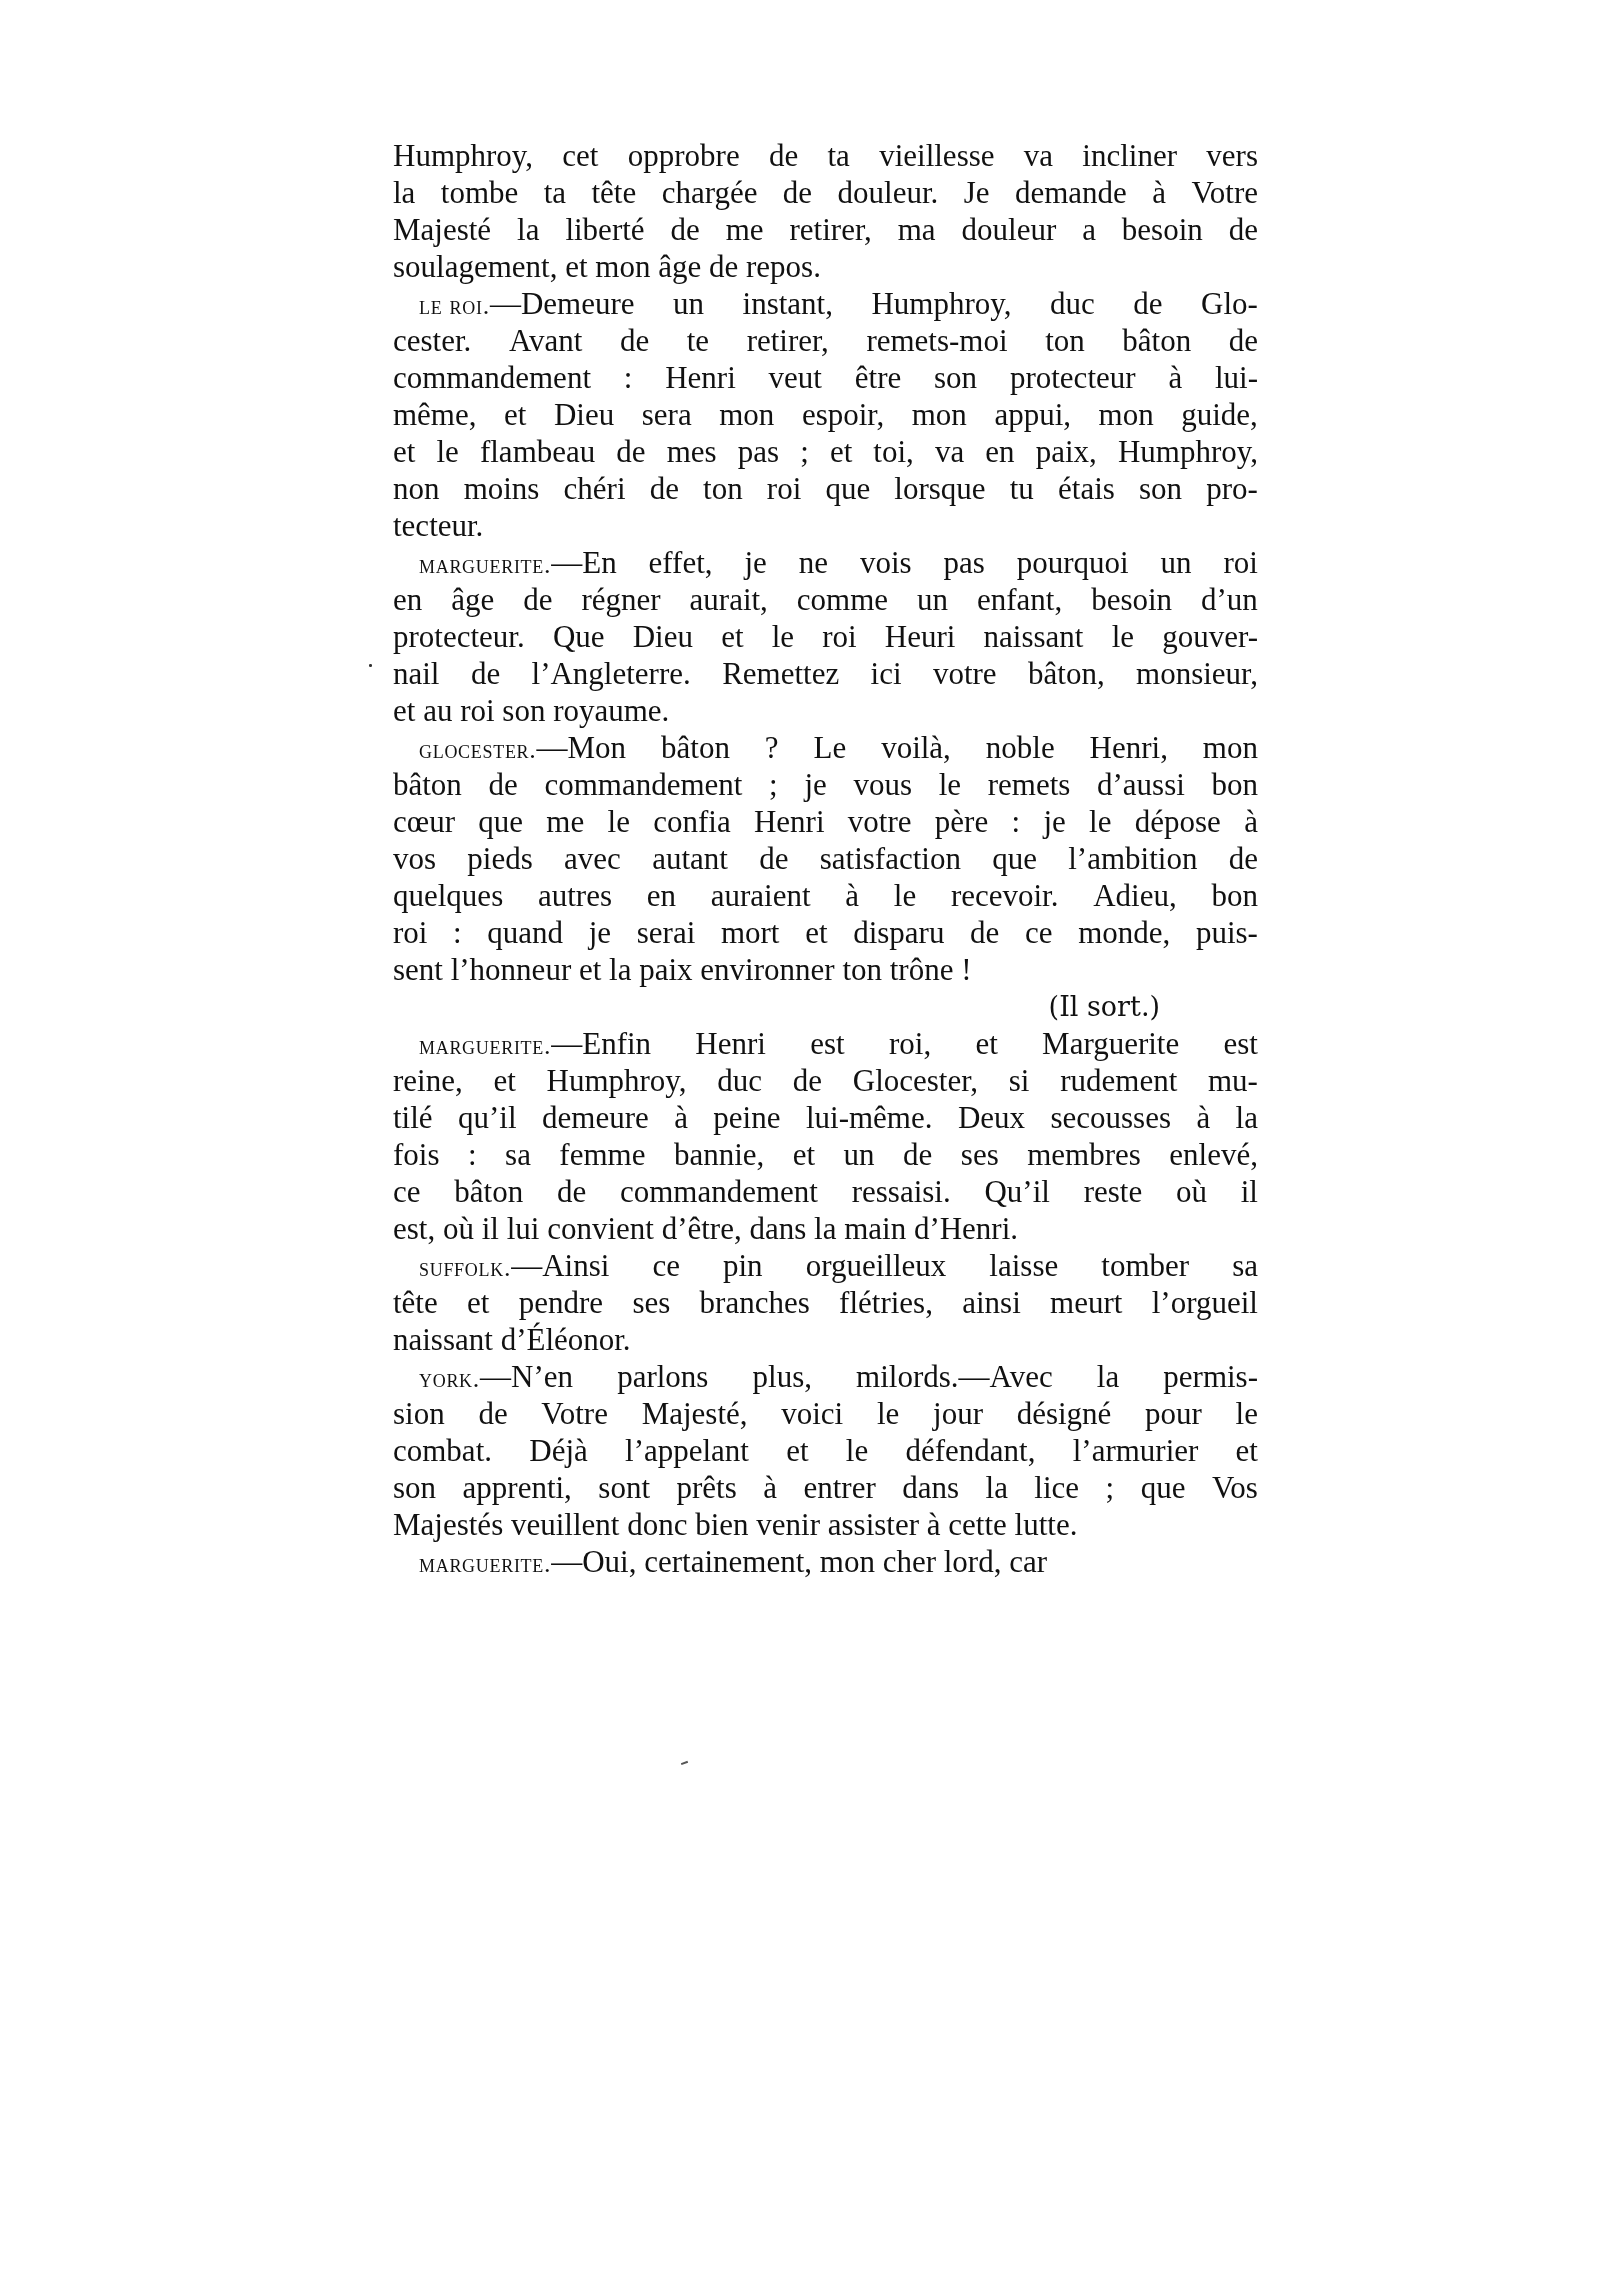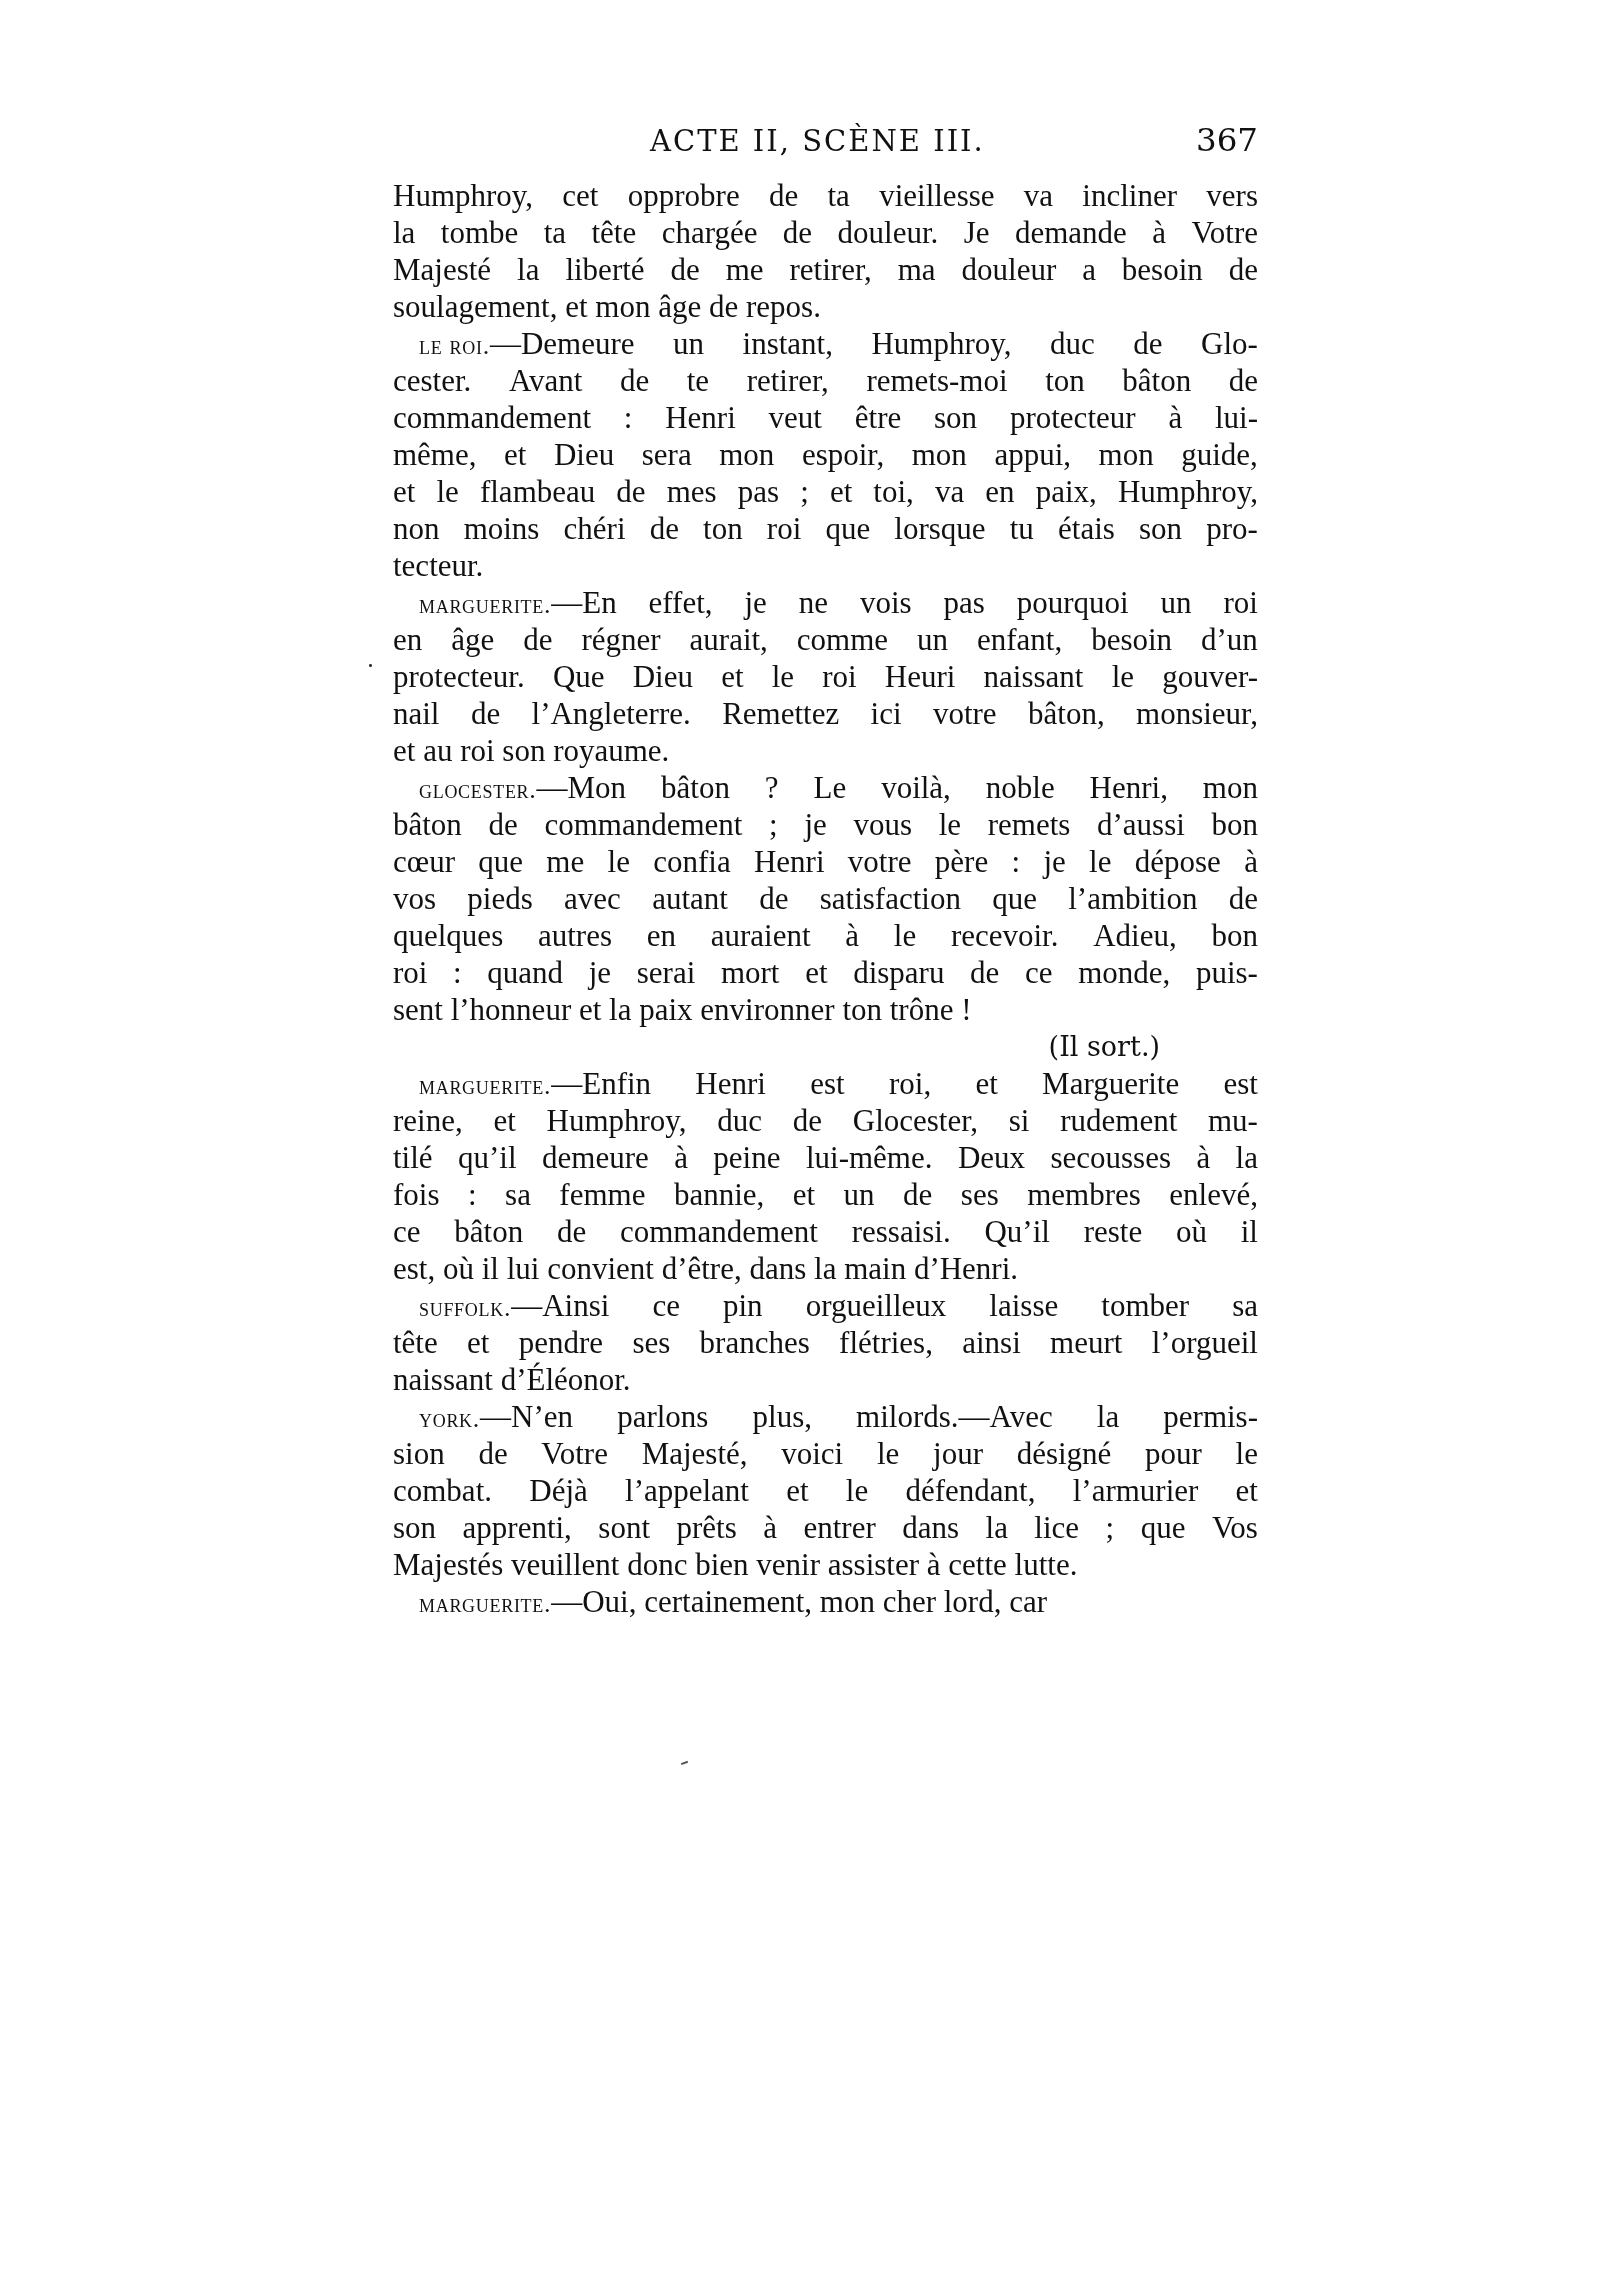--- a/index.html
+++ b/index.html
@@ -22,24 +22,20 @@
   .line .w { display: inline-block; }
   .speaker { font-variant: small-caps; font-size: 26px; letter-spacing: 0.7px; }
   .stage { text-align: right; padding-right: 98px; font-size: 27px; height: 37px; line-height: 37px; }
   .stray { position: absolute; left: 681px; top: 1762px; width: 6.5px; height: 2px; background: #555; transform: rotate(-20deg); }
   .margin-dot { position: absolute; left: 369px; top: 664px; width: 2.6px; height: 2.6px; background: #333; border-radius: 50%; }
 </style>
 </head>
 <body>
 
 <div class="page">
-  <div class="running-head">
-    <span class="title">ACTE II, SCÈNE III.</span>
-    <span class="folio">367</span>
-  </div>
   <div class="body" id="body">
       <div>
         <div class="line">
           <span class="w">Humphroy,</span>
           <span class="w">cet</span>
           <span class="w">opprobre</span>
           <span class="w">de</span>
           <span class="w">ta</span>
           <span class="w">vieillesse</span>
           <span class="w">va</span>

